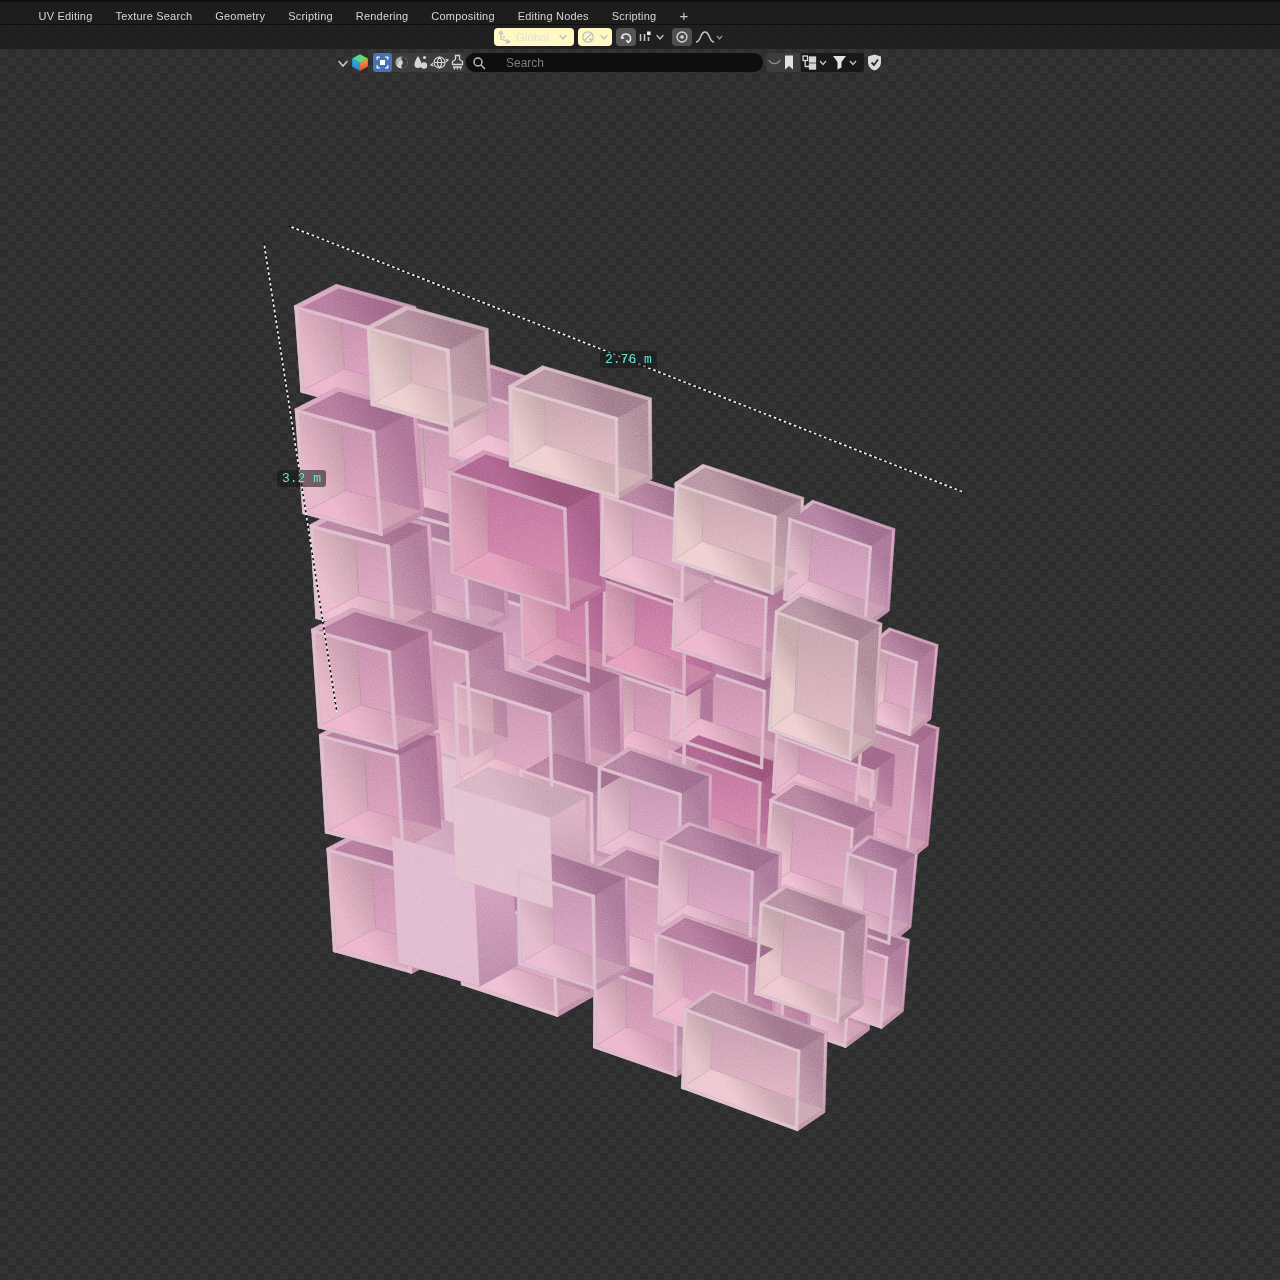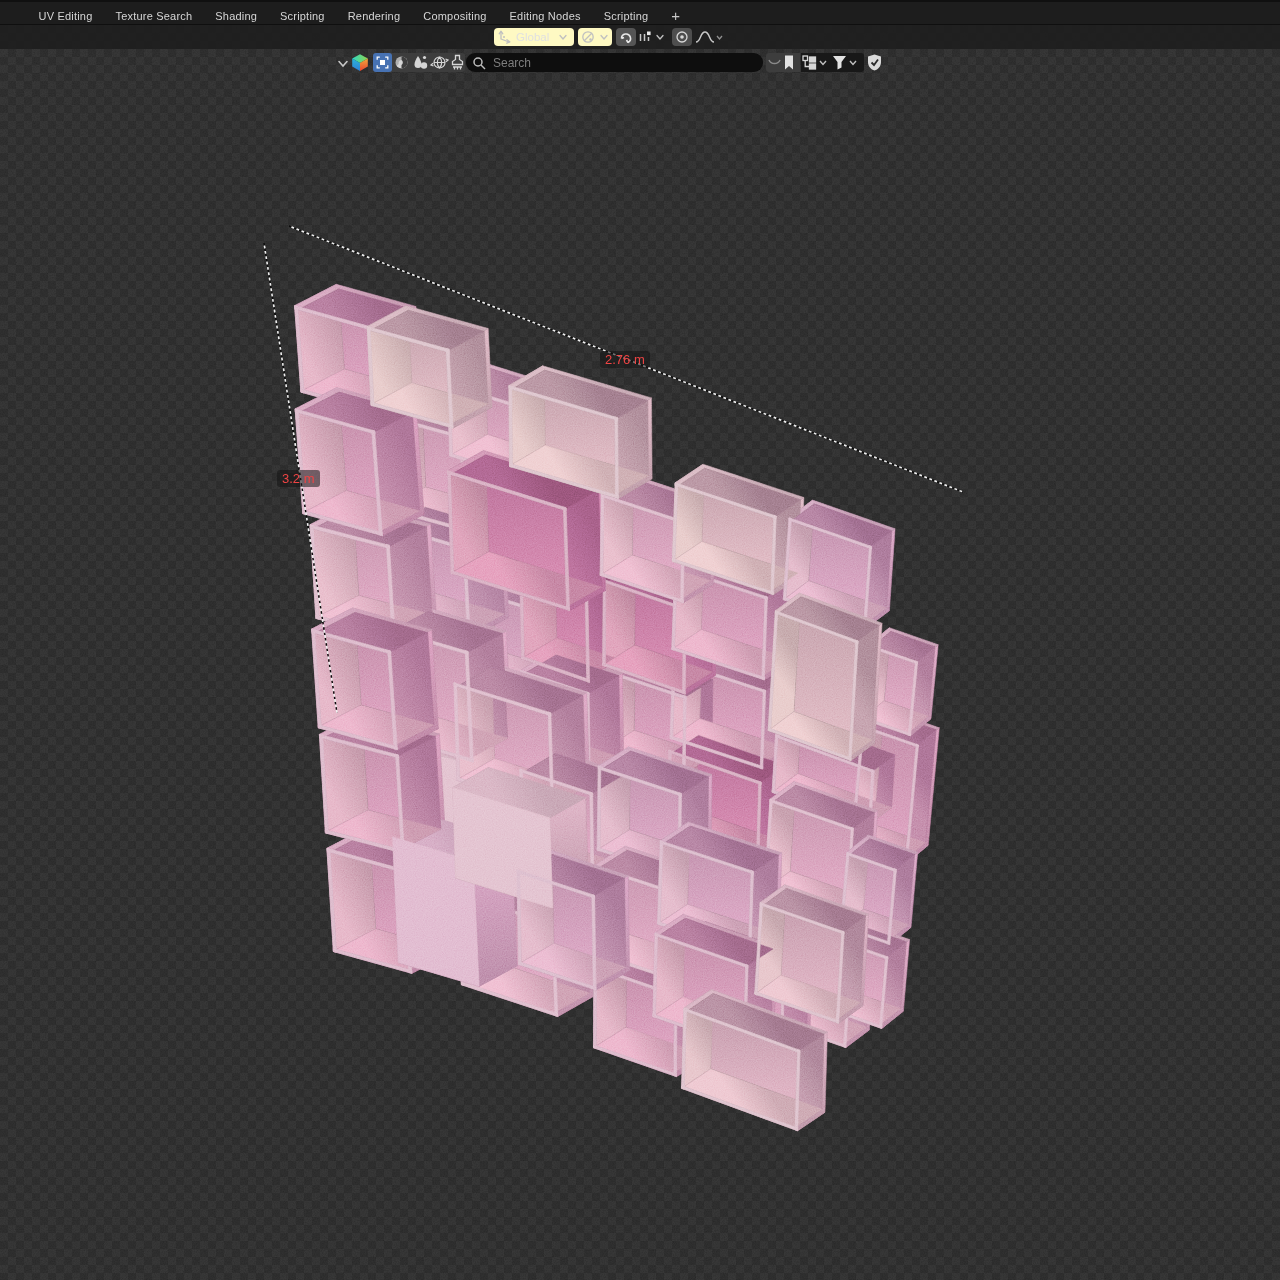--- a/index.html
+++ b/index.html
@@ -4,21 +4,21 @@
 body{width:1280px;height:1280px;overflow:hidden;font-family:"Liberation Sans",sans-serif;background:#1c1c1c}
 .vp{position:absolute;left:0;top:25px;width:1280px;height:1255px;
  background:#272727;
  background-image:conic-gradient(#2d2d2d 25%,#272727 0 50%,#2d2d2d 0 75%,#272727 0);
  background-size:16px 16px;}
 .topbar{position:absolute;left:0;top:0;width:1280px;height:25px;background:#1d1d1d;border-top:2px solid #101010;border-bottom:1px solid #0f0f0f}
 .tabs{position:absolute;left:27px;top:3px;height:21px;display:flex;align-items:center;color:#d6d6d6;font-size:11px}
 .tabs span{padding:0 11.5px;letter-spacing:0.2px}
 .row2{position:absolute;left:0;top:25px;width:1280px;height:24px;background:rgba(30,30,30,0.92)}
 .w{position:absolute;background:#fef9c3;border-radius:4px;display:flex;align-items:center;justify-content:center}
-.lbl{position:absolute;font-family:Liberation Sans, sans-serif;font-size:13px;color:#ef4444;background:rgba(20,20,20,0.55);padding:1px 5px;border-radius:3px}
+.lbl{position:absolute;font-family:Liberation Mono, monospace;font-size:13px;color:#5eead4;background:rgba(20,20,20,0.55);padding:1px 5px;border-radius:3px}
 </style></head><body>
 <div class="vp"></div>
 <svg width="1280" height="1280" viewBox="0 0 1280 1280" style="position:absolute;left:0;top:0">
 <defs>
       <filter id="noisef" x="0" y="0" width="100%" height="100%">
 <feTurbulence type="fractalNoise" baseFrequency="0.9" numOctaves="2" stitchTiles="stitch" result="n"></feTurbulence>
 <feColorMatrix in="n" type="saturate" values="0"></feColorMatrix>
 <feComponentTransfer>
           <feFuncA type="linear" slope="0" intercept="1"></feFuncA>
         </feComponentTransfer>
@@ -2150,21 +2150,21 @@
 <line x1="289" y1="226" x2="963" y2="492" stroke="#0a0a0a" stroke-width="1.5" stroke-dasharray="2.7 2.7"></line>
     <line x1="289" y1="226" x2="963" y2="492" stroke="#eeeeee" stroke-width="1.5" stroke-dasharray="2.7 2.7" stroke-dashoffset="2.7"></line>
     <line x1="264" y1="243" x2="337" y2="713" stroke="#0a0a0a" stroke-width="1.5" stroke-dasharray="2.7 2.7"></line>
     <line x1="264" y1="243" x2="337" y2="713" stroke="#eeeeee" stroke-width="1.5" stroke-dasharray="2.7 2.7" stroke-dashoffset="2.7"></line>
 <rect x="0" y="25" width="1280" height="1255" filter="url(#noisef)" opacity="0.34" style="mix-blend-mode:overlay"></rect>
 </svg>
 <div class="topbar">
     <div class="tabs">
 <span>UV Editing</span>
       <span>Texture Search</span>
-      <span>Shading</span>
+      <span>Geometry</span>
       <span>Scripting</span>
       <span>Rendering</span>
       <span>Compositing</span>
       <span>Editing Nodes</span>
       <span>Scripting</span>
       <span style="font-size:15px;color:#c8c8c8">+</span>
 </div>
   </div>
 <div class="row2"></div>
 
@@ -2271,21 +2271,21 @@
       <g fill="none" stroke="#d6d6d6" stroke-width="1.3">
         <path d="M6.5 2.5 h4 v4 l3 2 v3 h-10 v-3 l3-2 Z"></path>
         <path d="M4 14 h9 M5.5 14 v2.5 M8.5 14 v2.5 M11.5 14 v2.5"></path>
       </g>
     </svg></div>
 <div style="position:absolute;left:466px;top:53px;width:297px;height:19px;background:#0e0e0e;border-radius:9px;display:flex;align-items:center">
  <svg width="16" height="16" viewBox="0 0 16 16" style="margin-left:5px">
       <circle cx="7" cy="7" r="4" stroke="#bdbdbd" stroke-width="1.5" fill="none"></circle>
       <path d="M10 10 L14 14" stroke="#bdbdbd" stroke-width="1.5"></path>
     </svg>
- <span style="color:#7e7e7e;font-size:12px;margin-left:6px">Search</span>
+ <span style="color:#7e7e7e;font-size:12px;margin-left:19px">Search</span>
 </div>
 <div style="position:absolute;left:766px;top:53px;width:34px;height:19px;background:#3d3d3d;border-radius:3px 0 0 3px">
  <svg width="17" height="19" viewBox="0 0 17 19">
       <path d="M3 7 a6 6 0 0 0 11 0" stroke="#8a8a8a" stroke-width="1.5" fill="none"></path>
     </svg>
  <svg width="13" height="19" viewBox="0 0 13 19" style="position:absolute;left:17px;top:0">
       <path d="M2 2.5 h8 v14 l-4-3.5 -4 3.5 Z" fill="#e2e2e2"></path>
     </svg>
 </div>
 <div style="position:absolute;left:801px;top:53px;width:63px;height:19px;background:#181818;border-radius:0 3px 3px 0">

